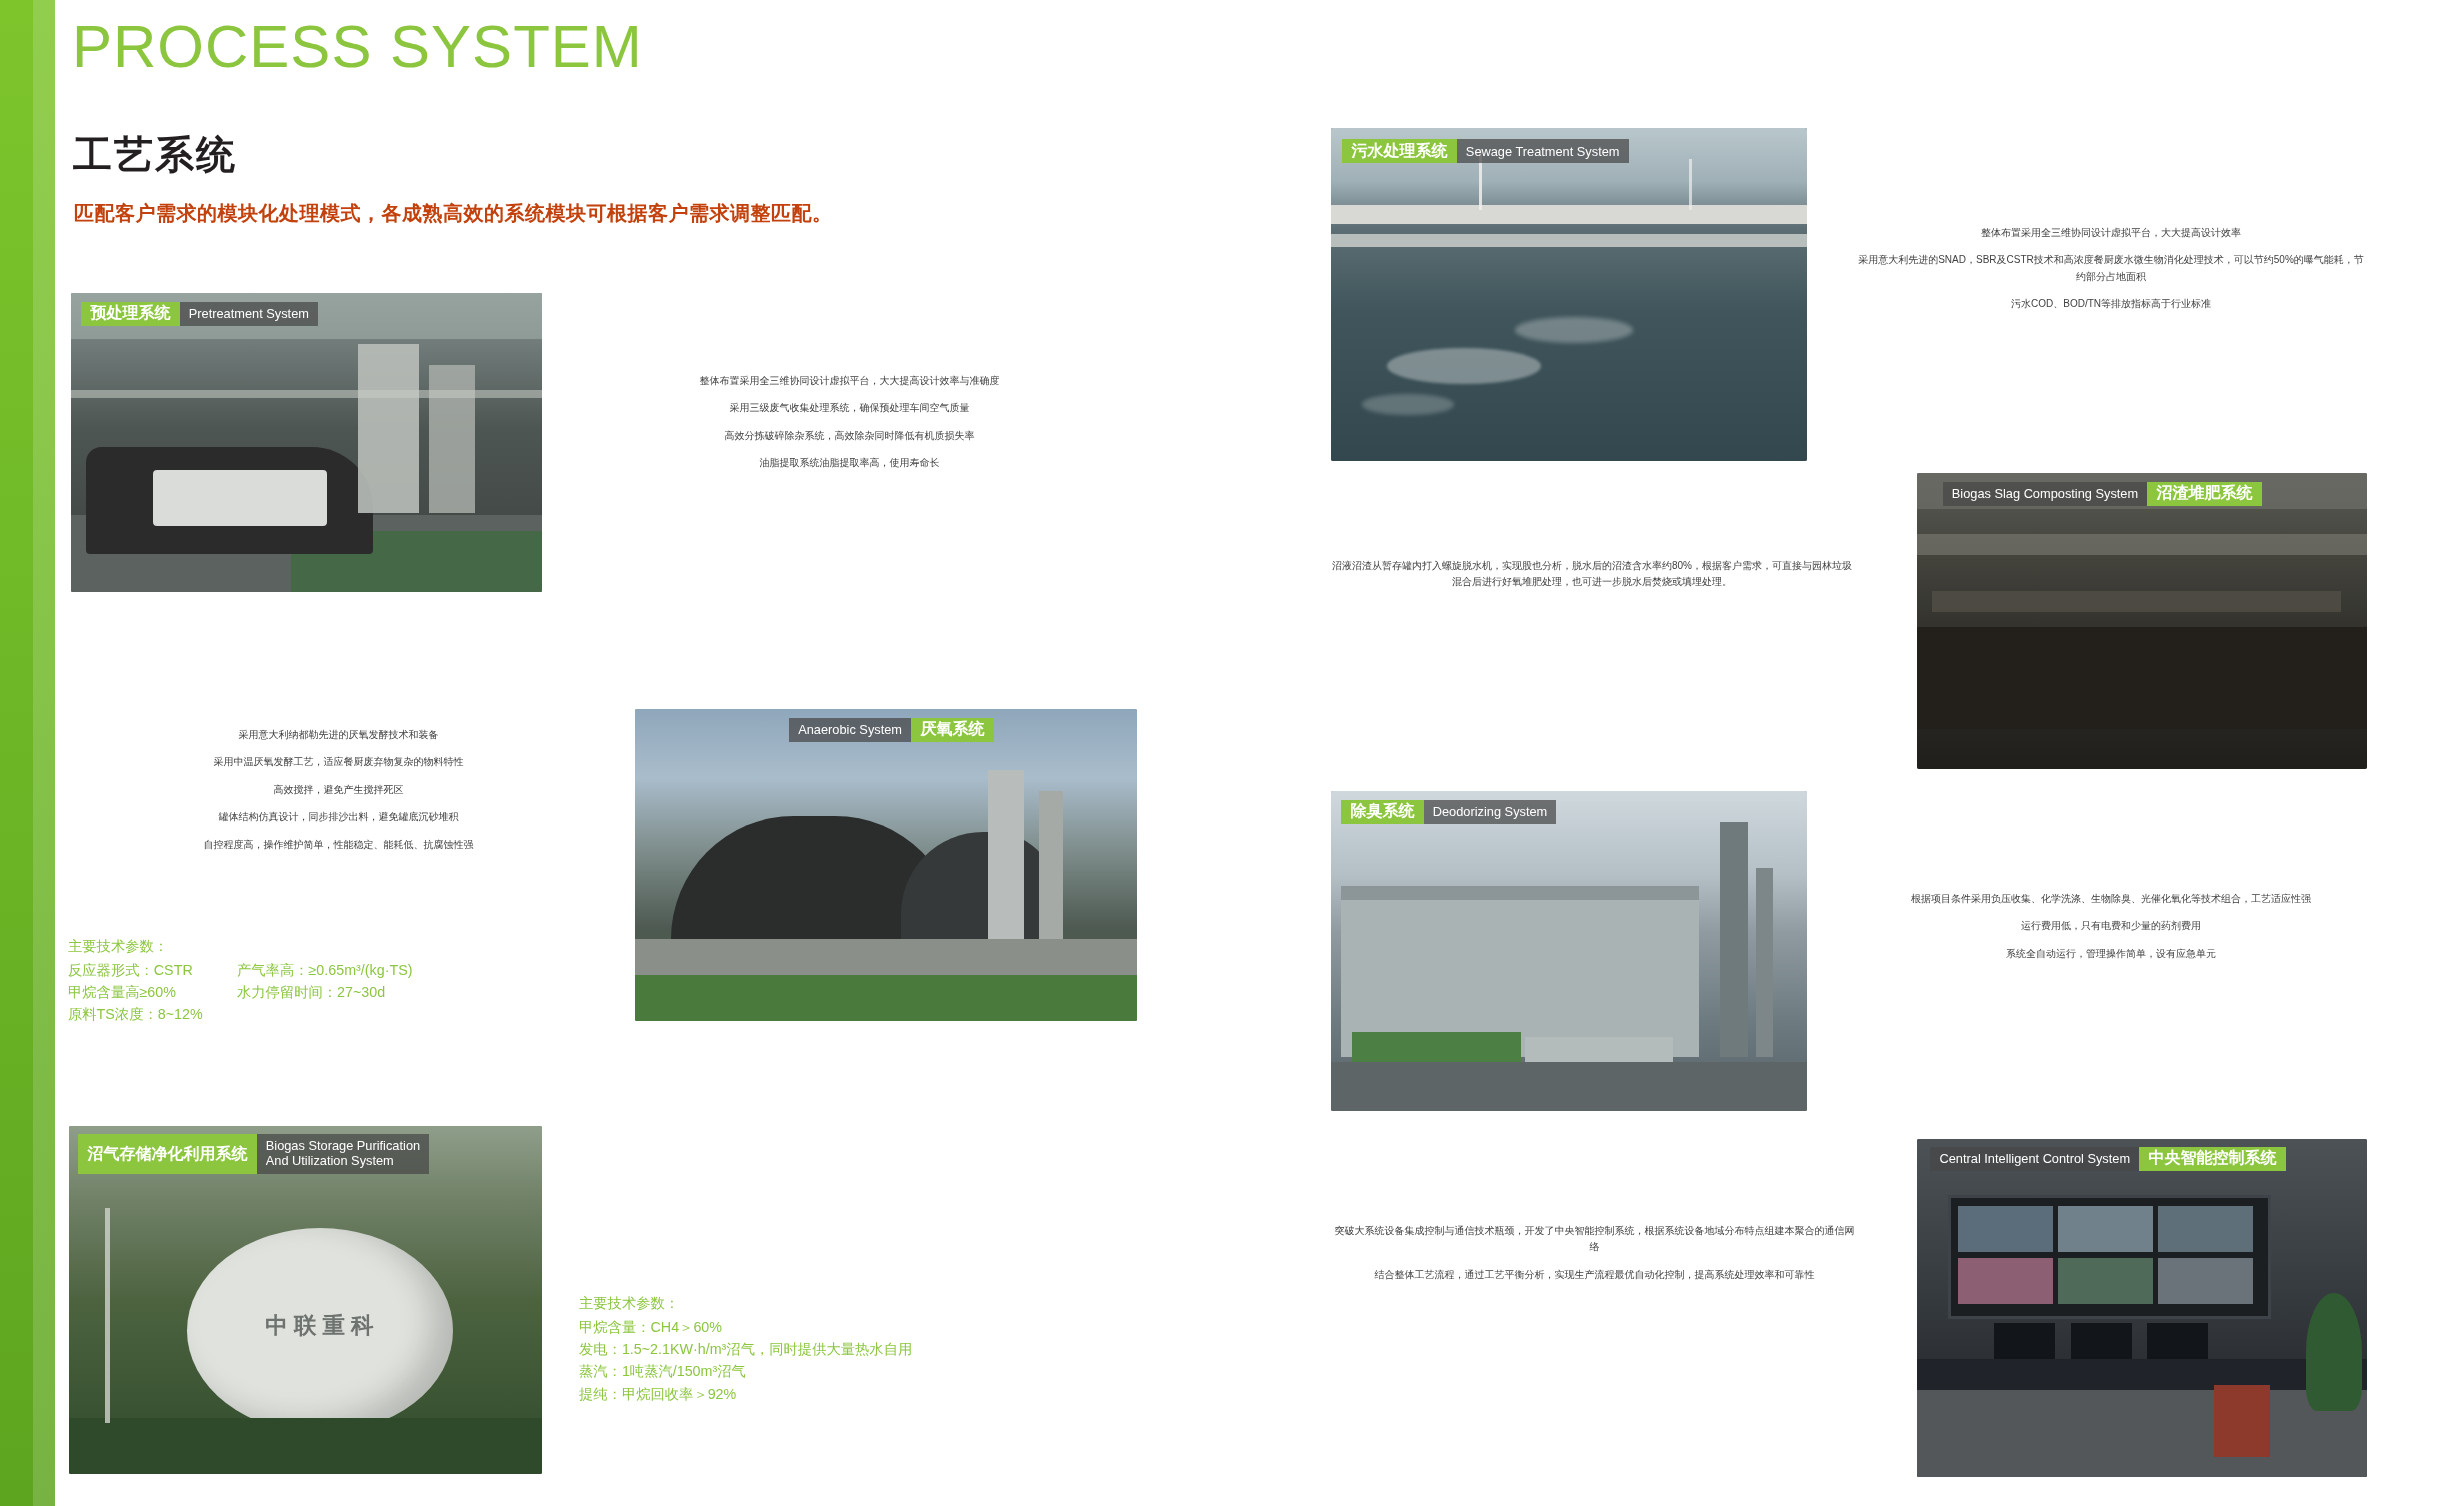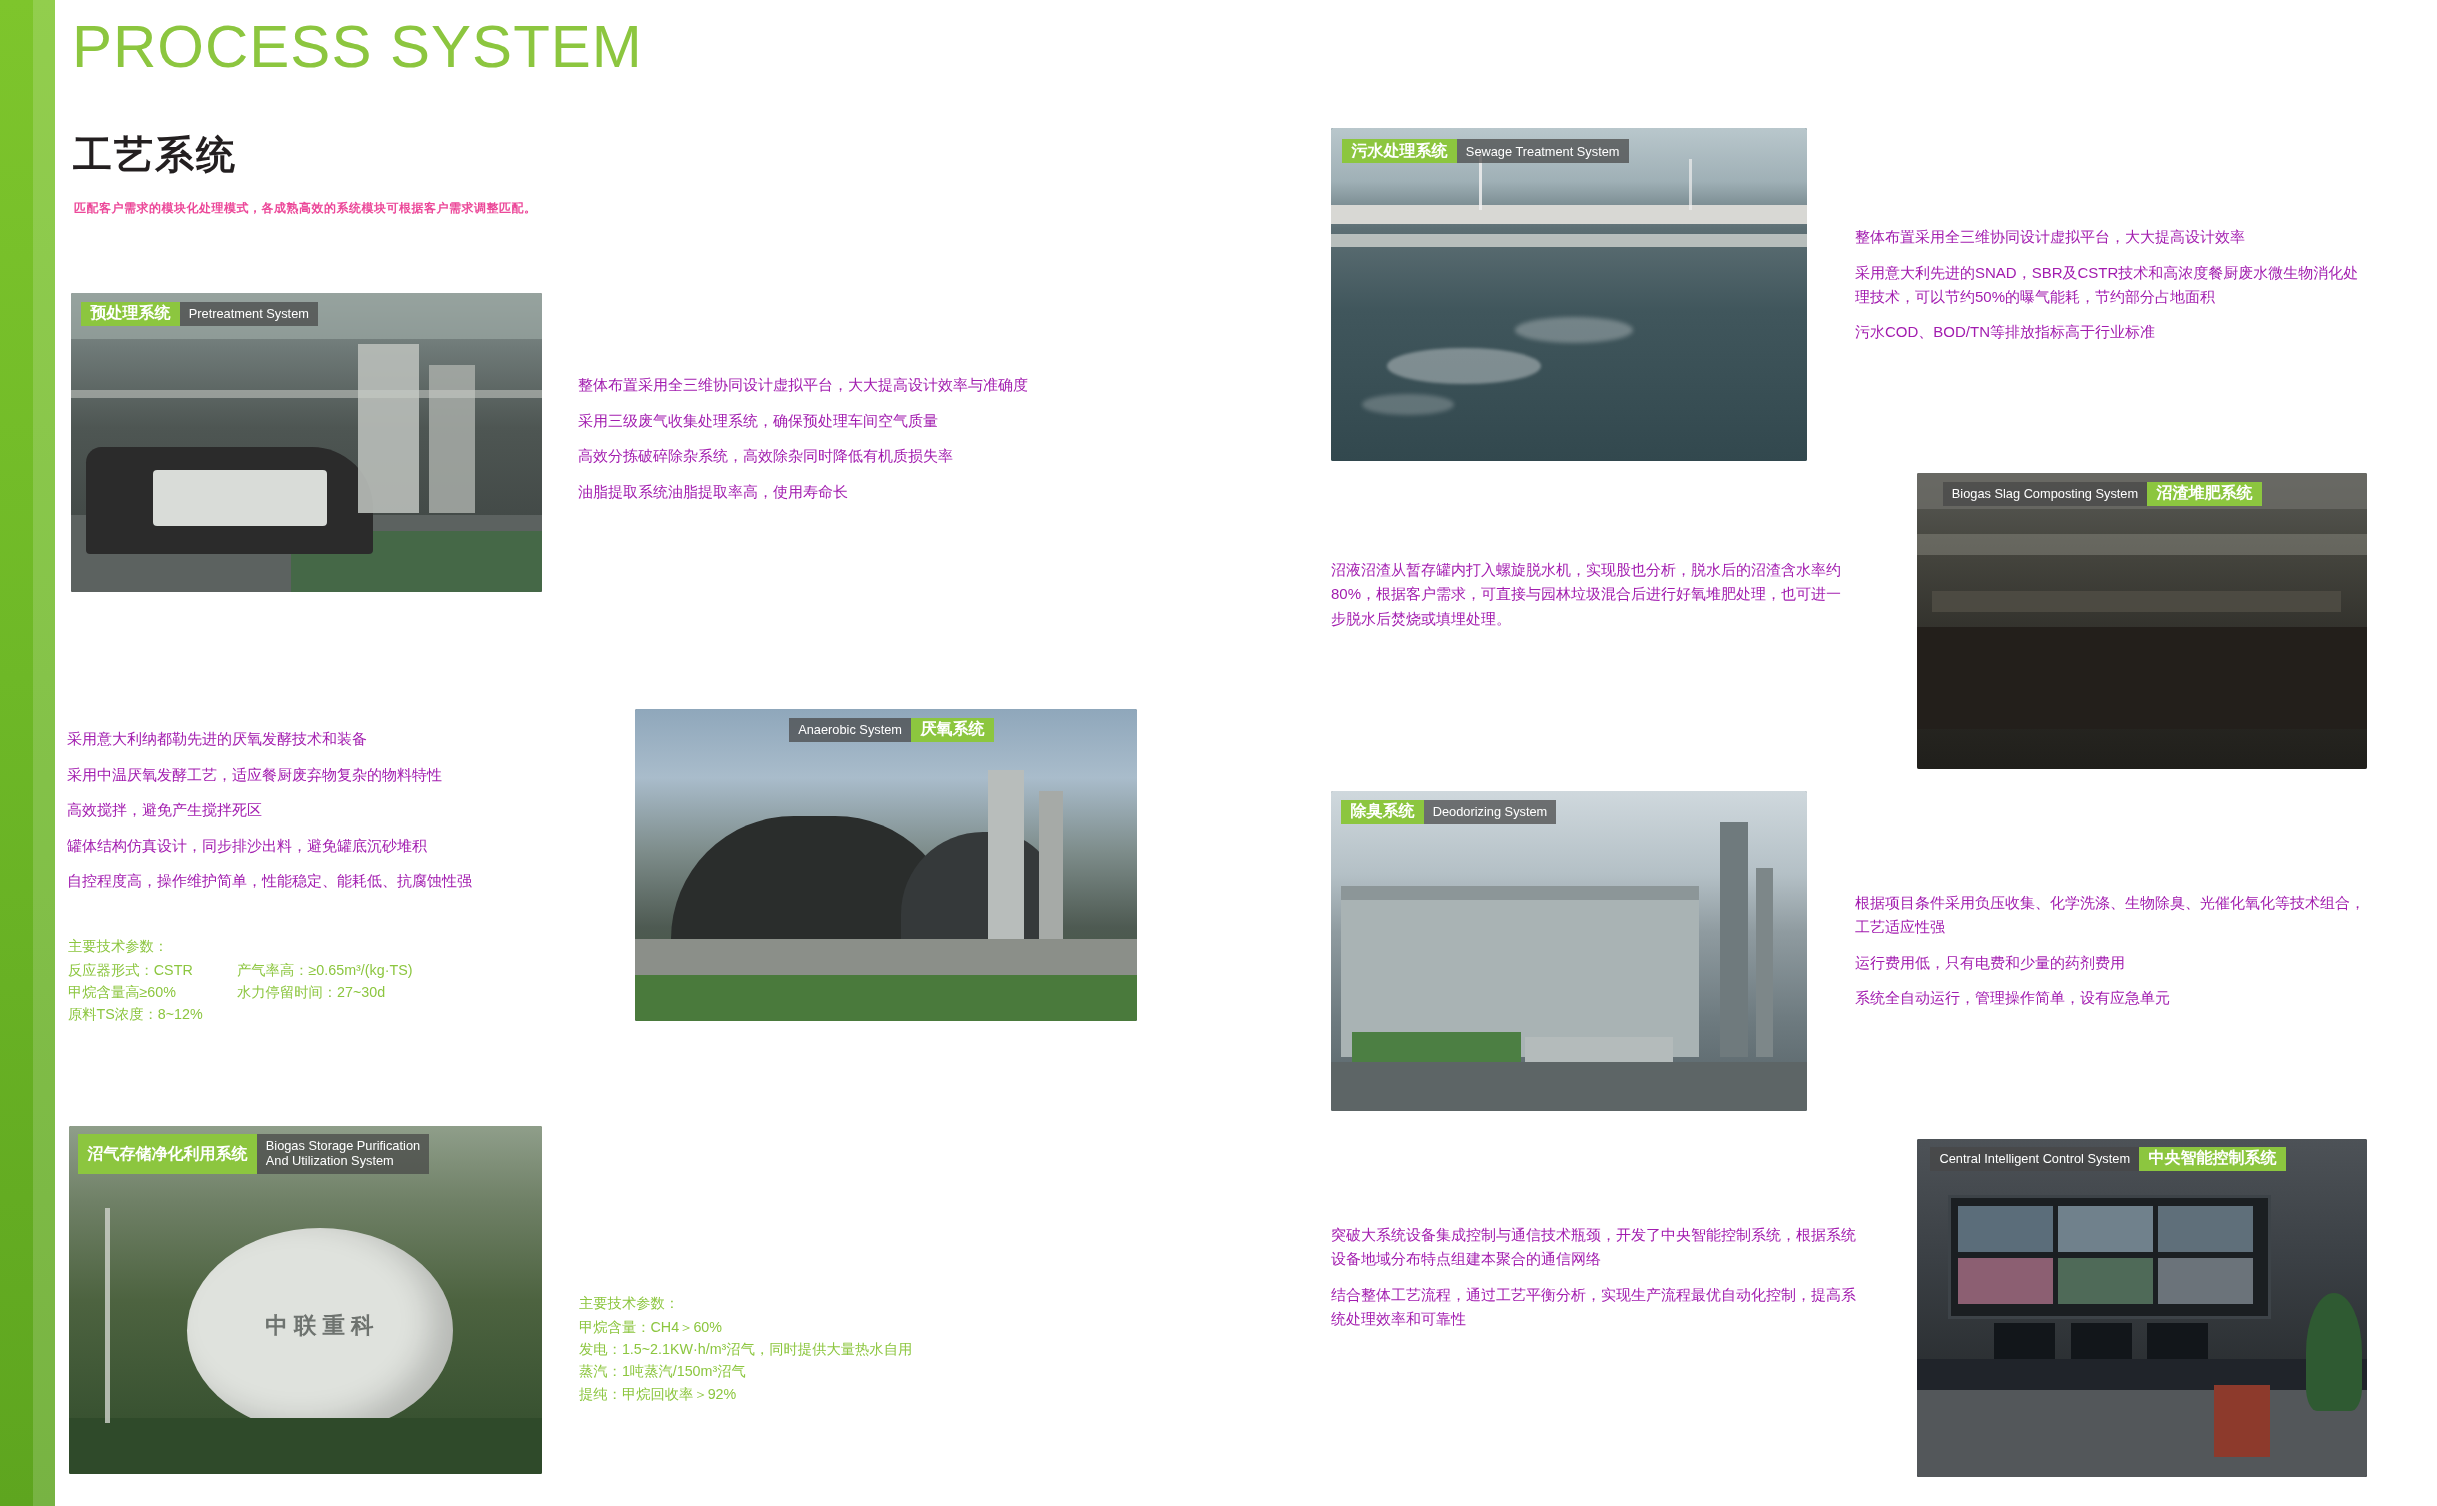--- a/index.html
+++ b/index.html
@@ -52,23 +52,23 @@
     left: 73px; top: 128px;
     font-size: 39px;
     font-weight: bold;
     color: #231f20;
     letter-spacing: 2px;
     white-space: nowrap;
   }
   .subtitle {
     position: absolute;
     left: 74px; top: 200px;
-    font-size: 12px;
+    font-size: 20px;
     font-weight: bold;
-    color: #ec4899;
+    color: #c2410c;
     letter-spacing: 0.5px;
     white-space: nowrap;
   }
 
   
   .photo {
     position: absolute;
     overflow: hidden;
     border-radius: 2px;
     background: #555;
@@ -105,23 +105,24 @@
     align-items: flex-start;
     justify-content: center;
     line-height: 1.15;
     padding-top: 1px; padding-bottom: 1px;
   }
   .tab.tall { height: 40px; }
 
   
   .txt {
     position: absolute;
-    color: #a21caf;
-    font-size: 15px;
+    color: #404040;
+    font-size: 10px;
     line-height: 1.62;
+    text-align: center;
   }
   .txt p { margin: 0 0 11.3px 0; }
   .txt p:last-child { margin-bottom: 0; }
 
   .green-txt {
     position: absolute;
     color: #8cc63f;
     font-size: 14.3px;
     line-height: 1.55;
   }

